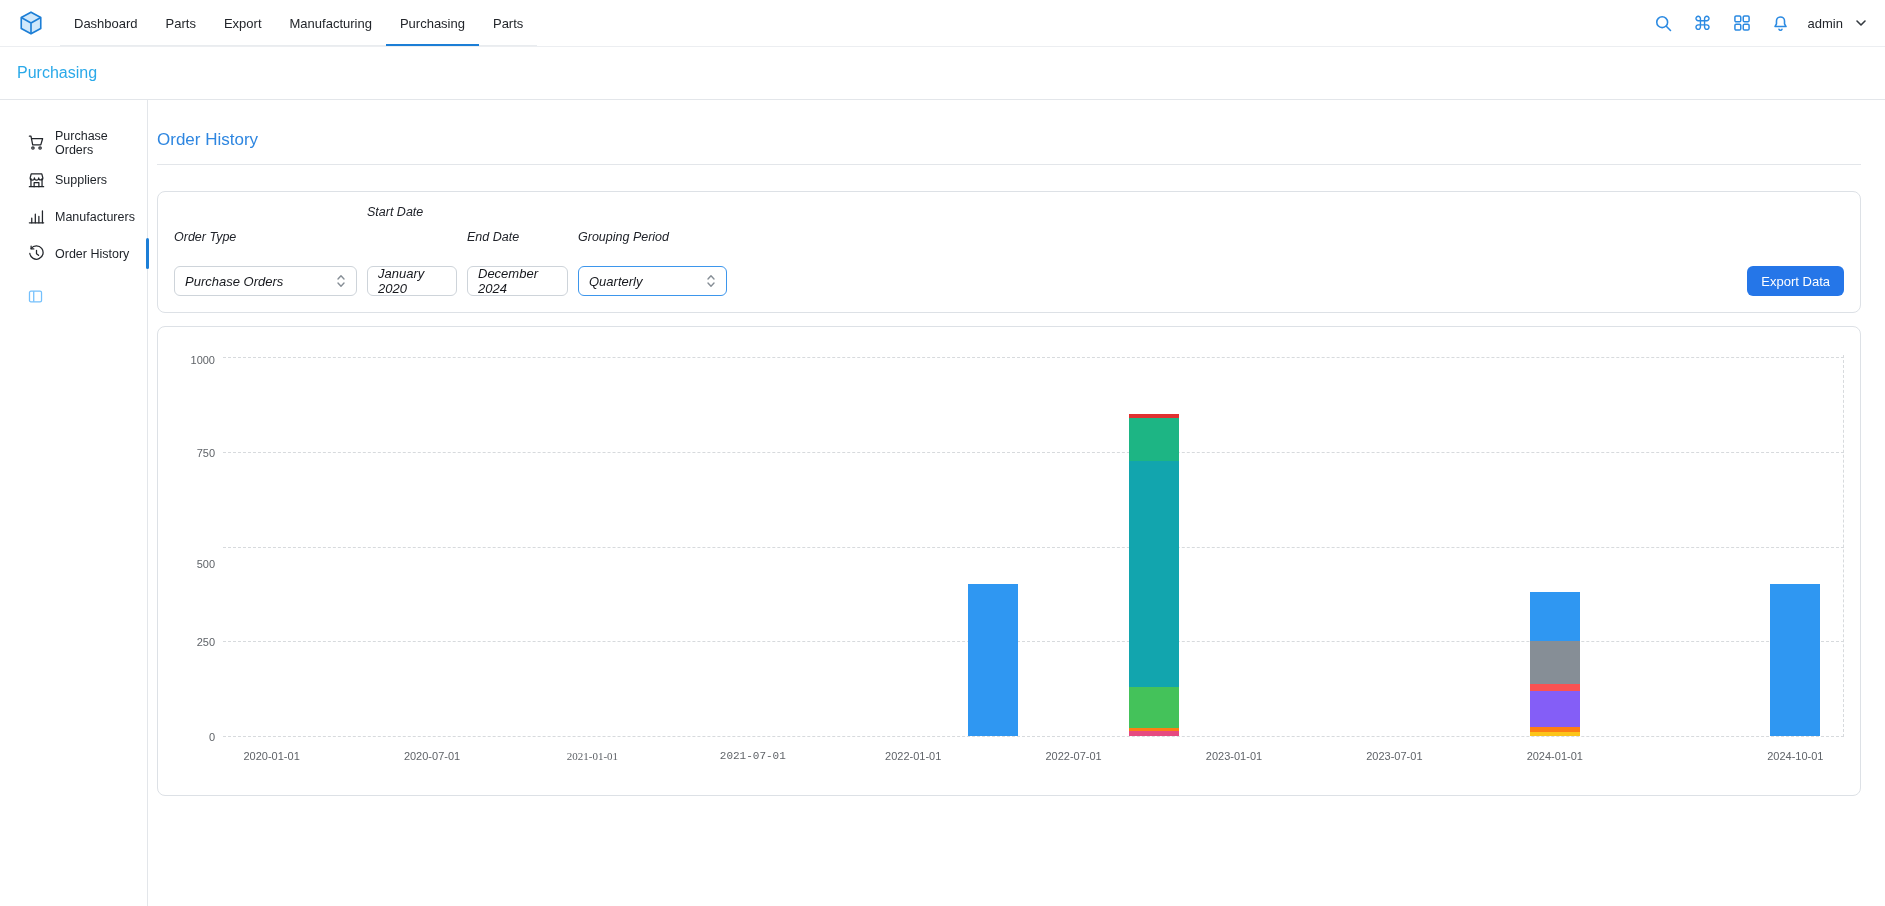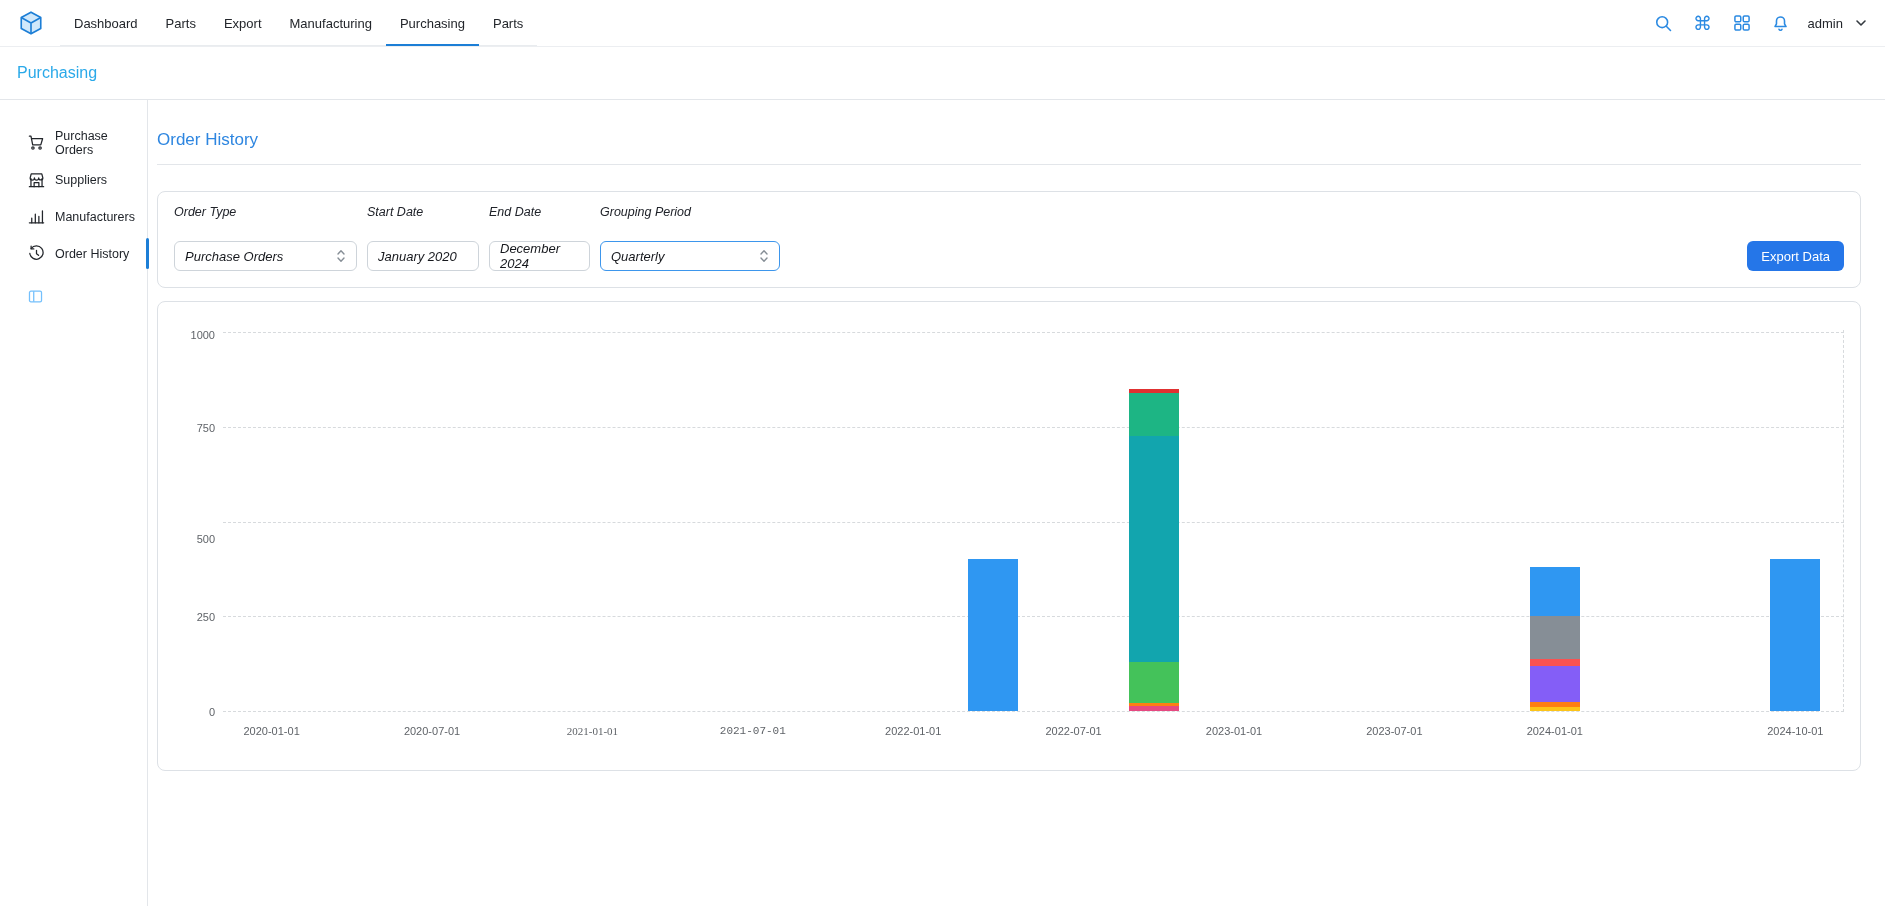--- a/index.html
+++ b/index.html
@@ -39,21 +39,21 @@
   .page-title { color:#2e86e0; font-size:17px; font-weight:500; margin:0 0 14px 0; }
   .title-divider { border-top:1px solid #e3e6ea; }
 
   
   .filter-card { margin-top:26px; border:1px solid #dde1e6; border-radius:8px; padding:13px 16px 16px; display:flex; align-items:flex-end; gap:10px; background:#fff; }
   .field { display:flex; flex-direction:column; gap:22px;font-style:italic; }
   .field-label { font-size:12.5px; font-weight:500; color:#20232a; }
   .control { height:30px; border:1px solid #ced4da; border-radius:6px; display:flex; align-items:center; padding:0 10px; font-size:13px; color:#16181d; background:#fff; cursor:pointer; }
   .select { justify-content:space-between; gap:8px; }
   .control.focused { border:1.5px solid #3d96ec; }
-  .w-ordertype { width:183px; } .w-start { width:112px; } .w-end { width:101px; } .w-group { width:180px;text-align:center; }
+  .w-ordertype { width:183px; } .w-start { width:90px;margin-top:25px; } .w-end { width:101px; } .w-group { width:149px;text-align:center; }
   .export-btn { margin-left:auto; height:30px; padding:0 14px; background:#2576e8; color:#fff; border:none; border-radius:6px; font-size:13px; font-weight:500; cursor:pointer; font-family:"Liberation Sans", sans-serif; }
 
   
   .chart-card { margin-top:13px; border:1px solid #dde1e6; border-radius:8px; height:470px; padding:16px 16px 0 65px; position:relative; background:#fff; }
   .chart-plot { position:relative; height:394px; width:100%; }
   .gridline { position:absolute; left:0; right:0; height:0; border-top:1px dashed #d7dadd; }
   .vline { position:absolute; right:0; top:12px; bottom:0; width:0; border-right:1px dashed #d7dadd; }
   .ytick { position:absolute; left:-46px; width:38px; text-align:right; font-size:11px; color:#5f6368; }
   .xtick { position:absolute; bottom:-25px; transform:translateX(-50%); font-size:11px; color:#5f6368; white-space:nowrap;text-align:right; }
   .bar { position:absolute; bottom:1px; width:50px; display:flex; flex-direction:column-reverse; cursor:pointer; }

